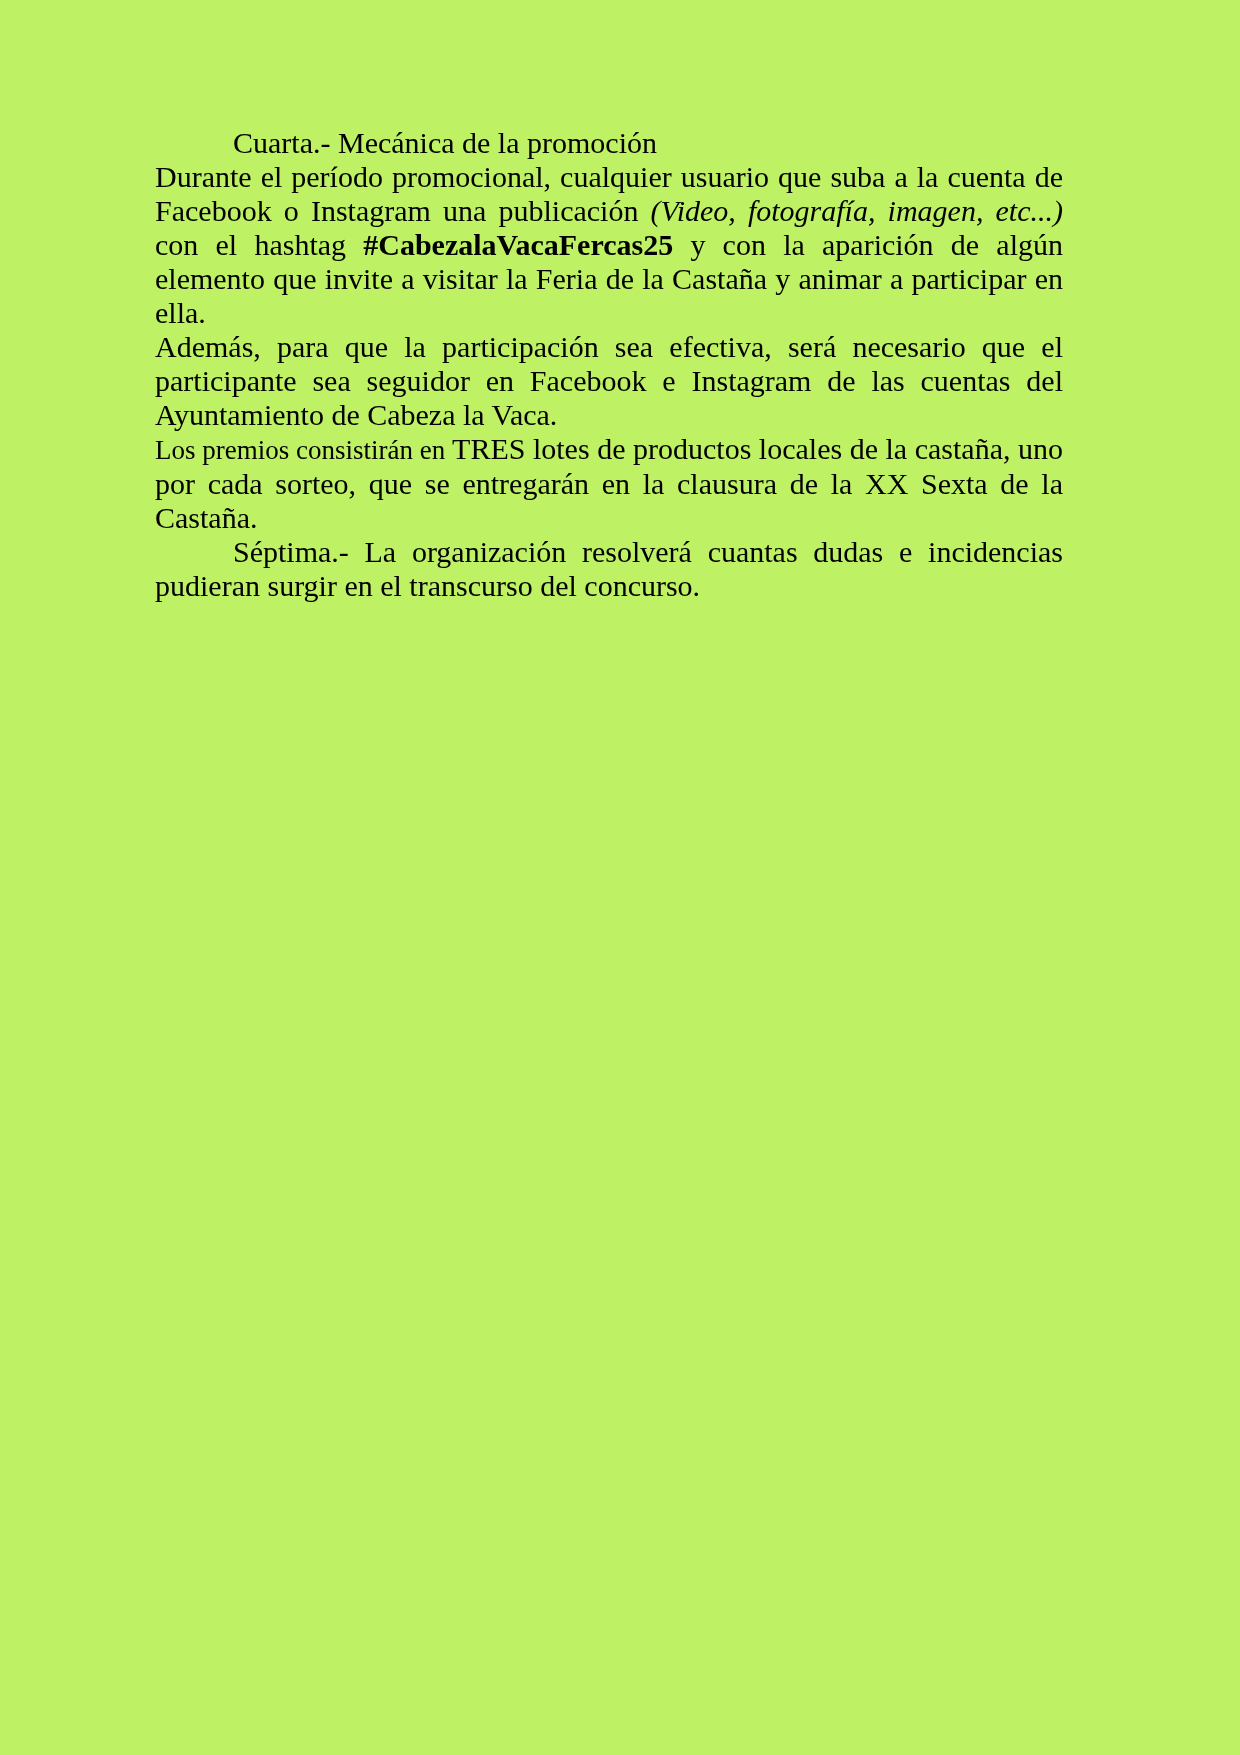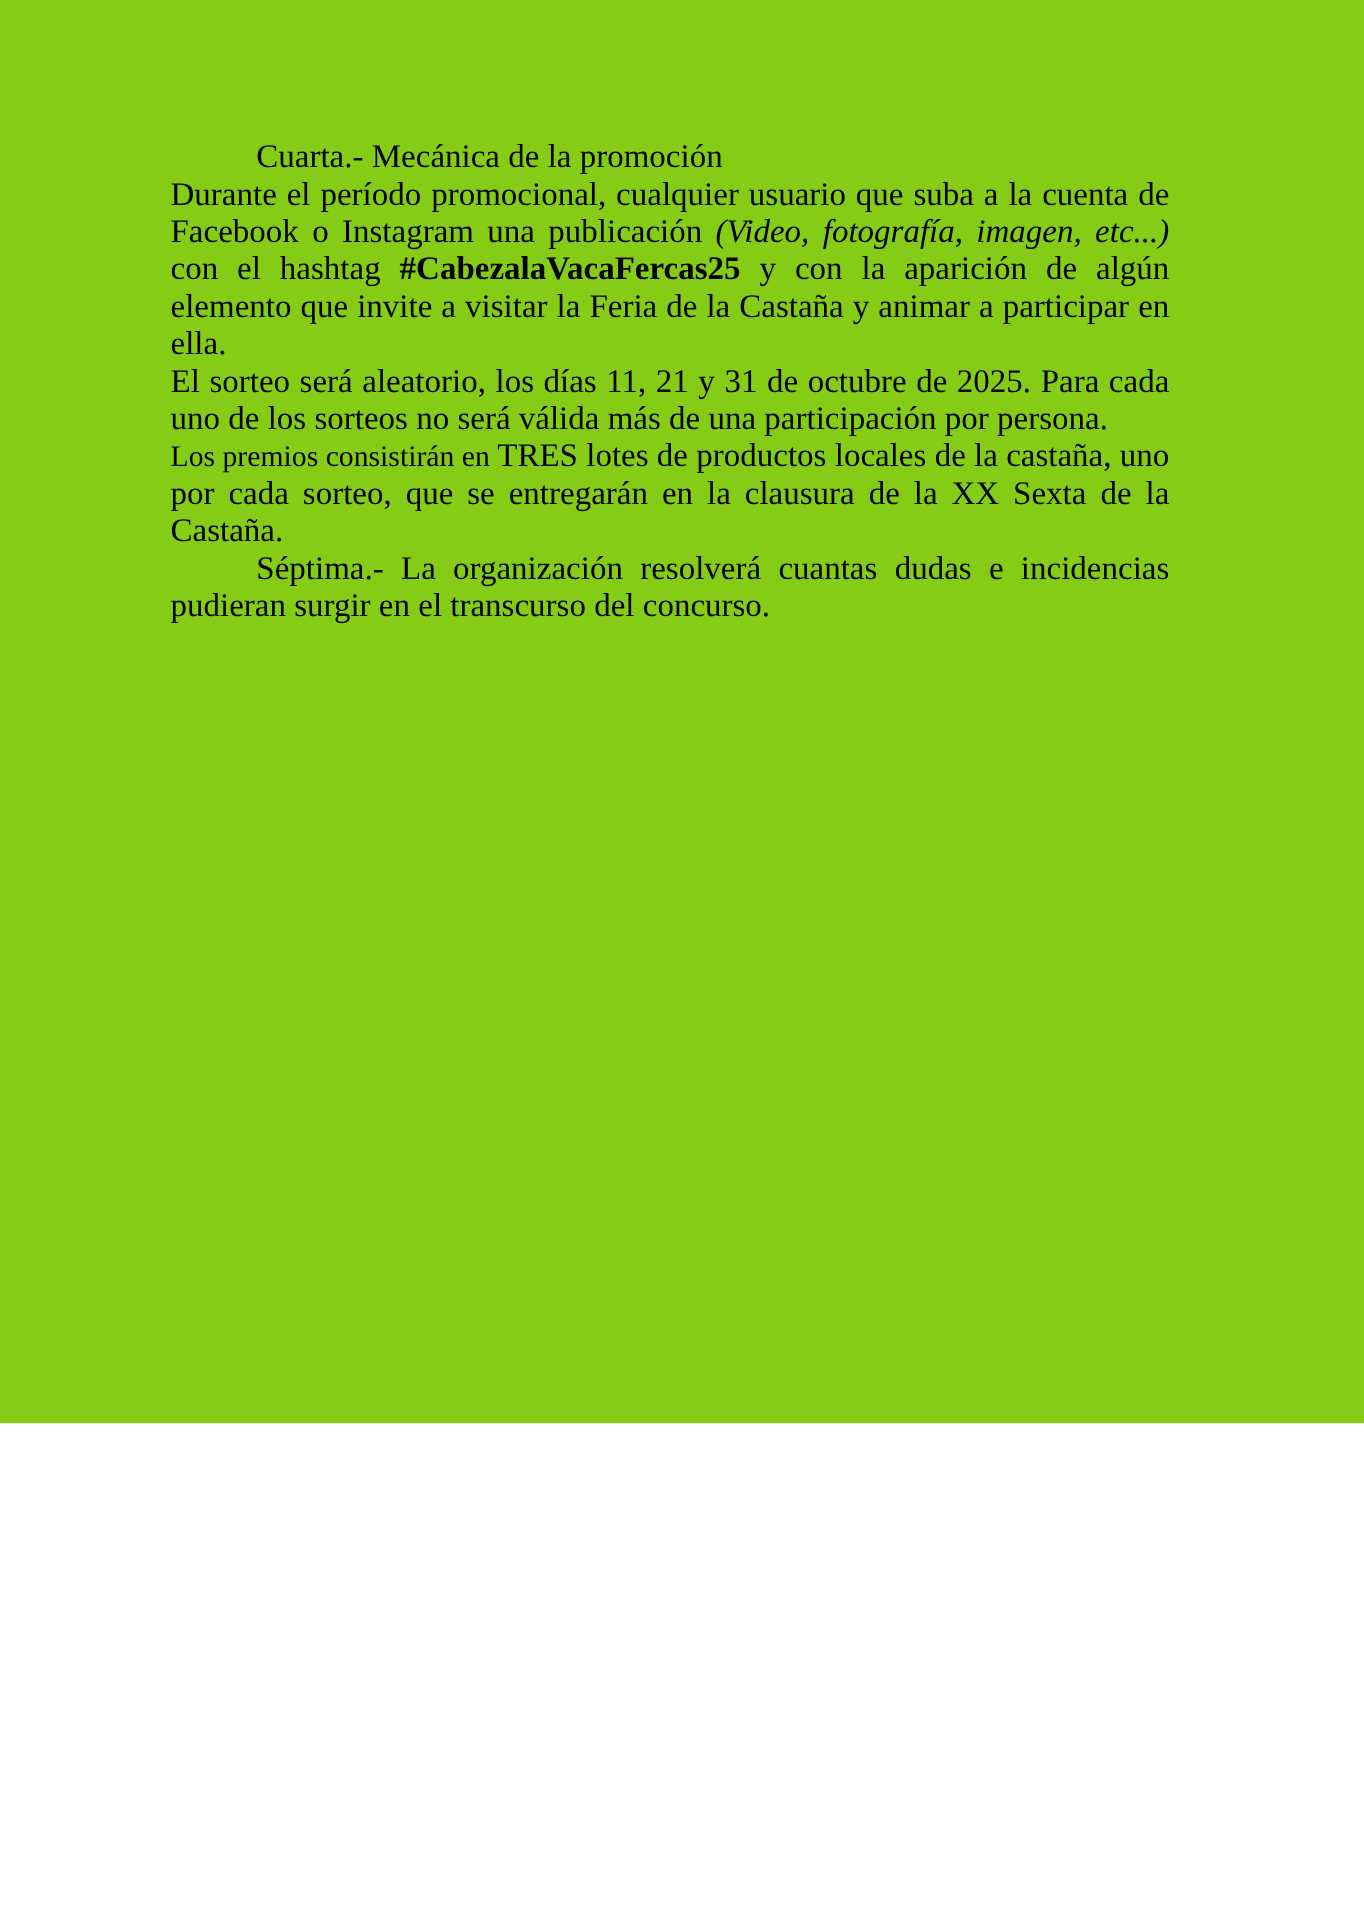--- a/index.html
+++ b/index.html
@@ -3,23 +3,23 @@
 <meta charset="utf-8">
 <style>
   html, body {
     margin: 0;
     padding: 0;
     background: #ffffff;
   }
   .page {
     position: relative;
     width: 1240px;
-    height: 1294px;
+    height: 1755px;
     margin: 0 auto;
-    background: #84cc16;
+    background: #bef264;
     color: #000000;
     font-family: "Liberation Serif", "DejaVu Serif", serif;
     font-size: 30px;
     line-height: 34px;
     box-sizing: border-box;
     padding: 126px 177px 0 155px;
     overflow: hidden;
   }
   .page p {
     margin: 0;
@@ -48,22 +48,22 @@
 </style>
 </head>
 <body>
 
 <div class="page">
 
   <p class="sec-heading-cuarta indent">Cuarta.- Mecánica de la promoción</p>
 
   <p class="sec-para-mecanica justify"><span>Durante el período promocional, cualquier usuario que suba a la cuenta de Facebook o Instagram una publicación </span><span class="i">(Video, fotografía, imagen, etc...)</span><span> con el hashtag </span><span class="b">#CabezalaVacaFercas25</span><span> y con la aparición de algún elemento que invite a visitar la Feria de la Castaña y animar a participar en ella.</span></p>
 
+  <p class="sec-para-ademas justify">Además, para que la participación sea efectiva, será necesario que el participante sea seguidor en Facebook e Instagram de las cuentas del Ayuntamiento de Cabeza la Vaca.</p>
 
-  <p class="sec-para-sorteo justify">El sorteo será aleatorio, los días 11, 21 y 31 de octubre de 2025. Para cada uno de los sorteos no será válida más de una participación por persona.</p>
 
 
 
   <p class="sec-para-premios justify"><span class="lead-larger">Los premios consistirán en </span><span>TRES lotes de productos locales de la castaña, uno por cada sorteo, que se entregarán en la clausura de la XX Sexta de la Castaña.</span></p>
 
 
   <p class="sec-para-septima justify indent">Séptima.- La organización resolverá cuantas dudas e incidencias pudieran surgir en el transcurso del concurso.</p>
 
 
 </div>

